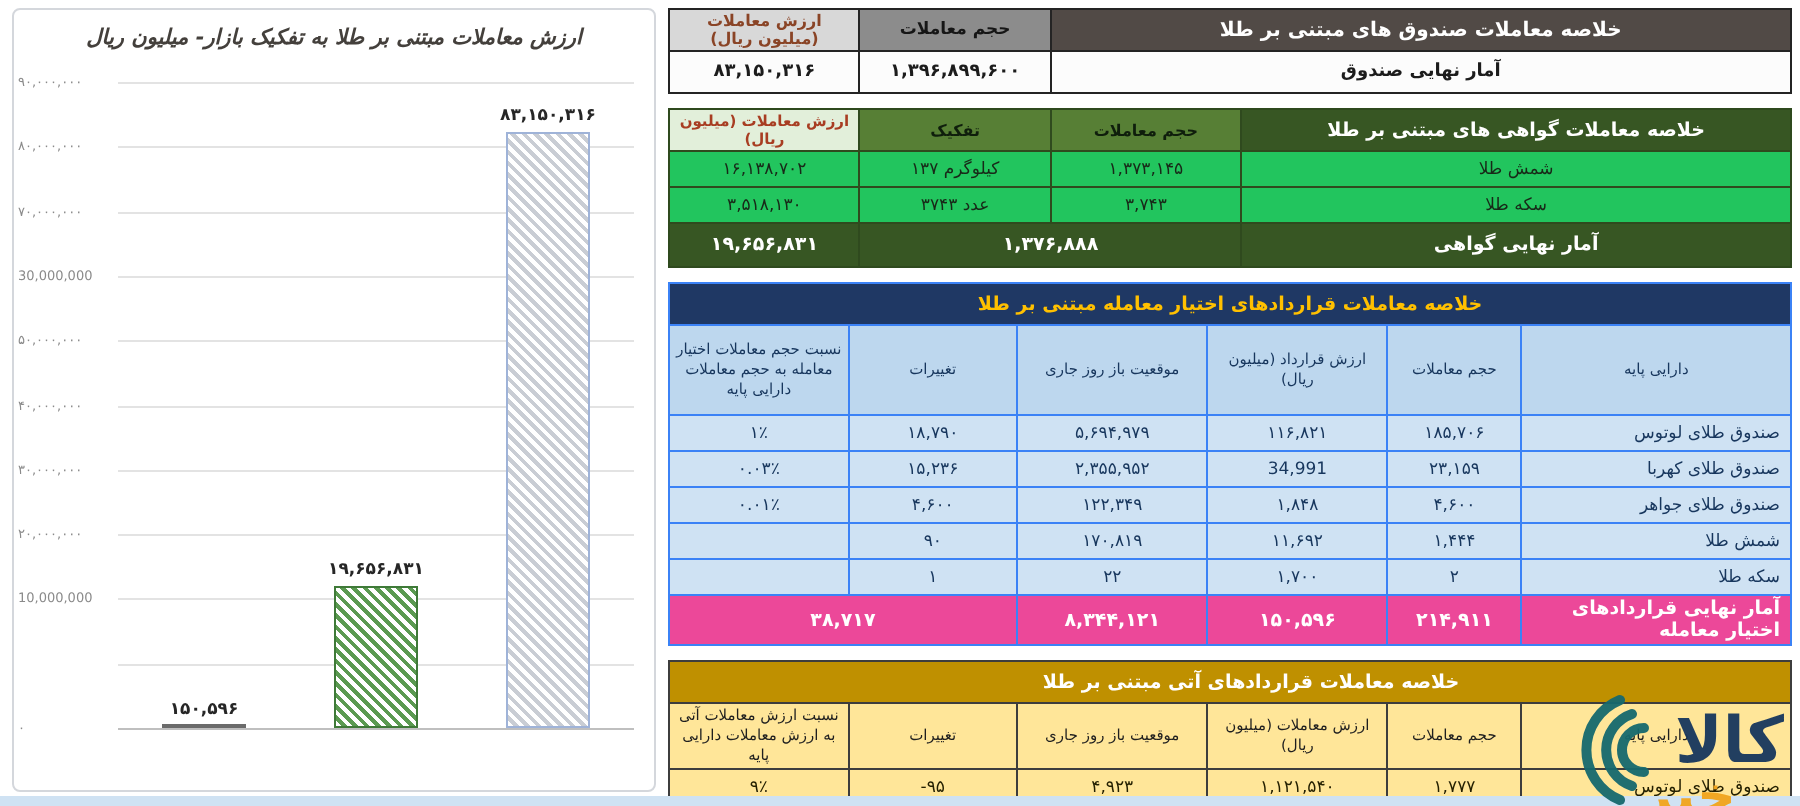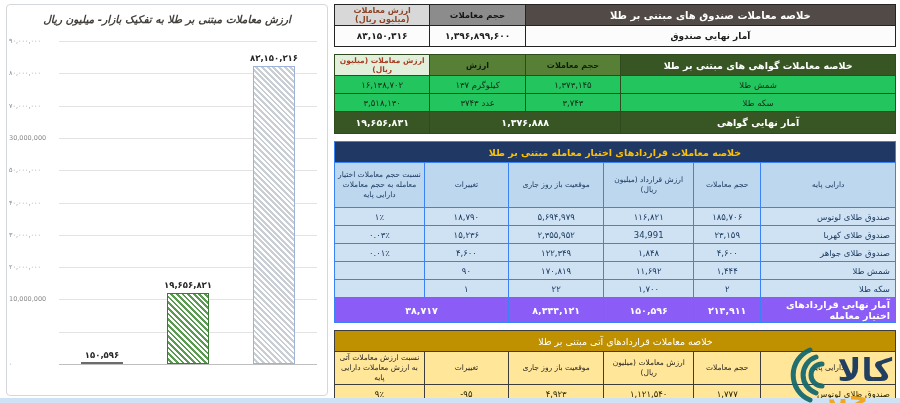--- a/index.html
+++ b/index.html
@@ -74,26 +74,26 @@
   .tbl-cert .c-val-h{background:#e2efda;color:#a83d22;font-weight:bold;font-size:7.5px;height:18px;}
   .tbl-cert .c-data{background:#22c55e;}
   .tbl-cert .c-foot{background:#375623;color:#ffffff;font-weight:bold;font-size:9.5px;height:19px;}
 
   
   .tbl-opt td{border:1px solid #3b82f6;font-size:8.5px;height:15px;color:#17365d;}
   .tbl-opt .o-title{background:#1f3864;color:#ffc000;font-weight:bold;font-size:9.5px;height:18px;}
   .tbl-opt .o-colh{background:#bdd7ee;color:#17365d;font-size:7.5px;height:42px;line-height:1.35;}
   .tbl-opt .o-data{background:#cfe2f3;}
   .tbl-opt .o-label{text-align:right;padding-right:5px;}
-  .tbl-opt .o-foot{background:#8b5cf6;color:#ffffff;font-weight:bold;font-size:9.5px;height:20px;}
+  .tbl-opt .o-foot{background:#ec4899;color:#ffffff;font-weight:bold;font-size:9.5px;height:20px;}
   .tbl-opt .o-foot-label{text-align:right;padding-right:5px;}
 
   
   .tbl-fut td{border:1px solid #3d3d3d;font-size:8.5px;height:15px;color:#231f00;}
-  .tbl-fut .y-title{background:#bf9000;color:#ffffff;font-weight:normal;font-size:9.5px;height:18px;padding-left:24px;}
+  .tbl-fut .y-title{background:#bf9000;color:#ffffff;font-weight:bold;font-size:9.5px;height:18px;padding-left:24px;}
   .tbl-fut .y-colh{background:#ffe699;color:#1f1f1f;font-size:7.5px;height:28px;line-height:1.35;}
   .tbl-fut .y-data{background:#ffe699;}
   .tbl-fut .y-label{text-align:right;padding-right:5px;}
 
   
   .bottom-strip{position:absolute;left:0;right:0;bottom:0;height:5px;background:#cfe2f3;}
   .watermark{position:absolute;right:0;bottom:0;width:112px;height:94px;opacity:.95;pointer-events:none;}
 </style>
 </head>
 <body>
@@ -170,21 +170,21 @@
       <colgroup>
           <col style="width:49%">
           <col style="width:17%">
           <col style="width:17%">
           <col style="width:17%">
         </colgroup>
       <tbody>
           <tr>
         <td class="c-title">خلاصه معاملات گواهی های مبتنی بر طلا</td>
         <td class="c-vol-h">حجم معاملات</td>
-        <td class="c-eq-h">ارزش</td>
+        <td class="c-eq-h">تفکیک</td>
         <td class="c-val-h">ارزش معاملات (میلیون ریال)</td>
       </tr>
       <tr>
         <td class="c-data">شمش طلا</td>
         <td class="c-data num">۱,۳۷۳,۱۴۵</td>
         <td class="c-data num">۱۳۷ کیلوگرم</td>
         <td class="c-data num">۱۶,۱۳۸,۷۰۲</td>
       </tr>
       <tr>
         <td class="c-data">سکه طلا</td>

